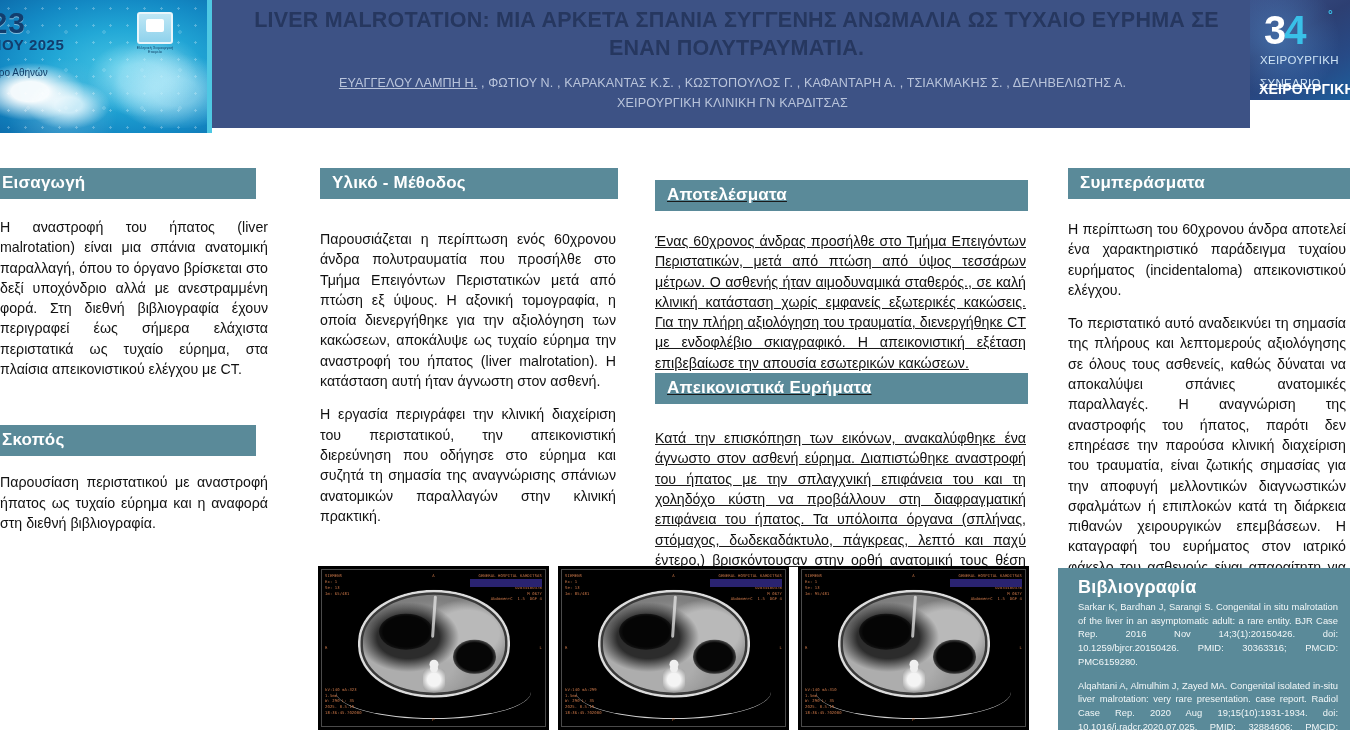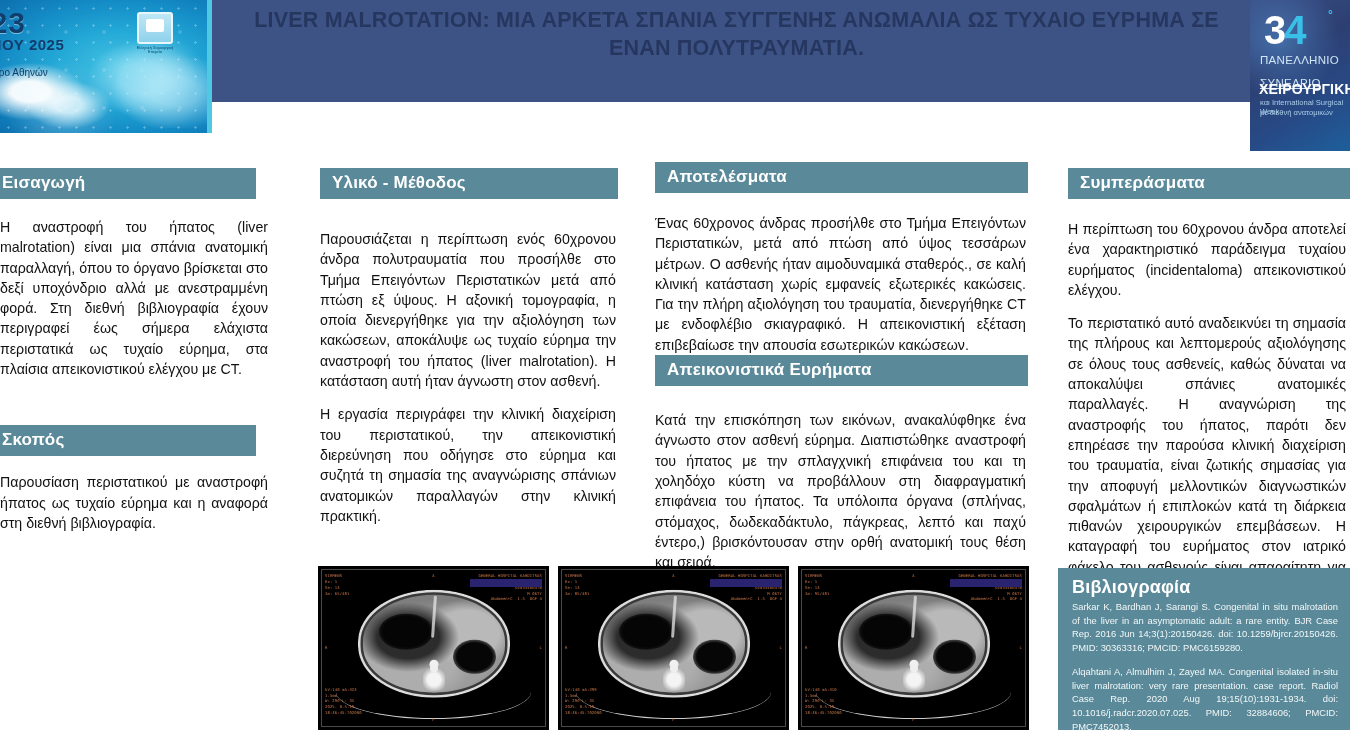--- a/index.html
+++ b/index.html
@@ -48,35 +48,35 @@
     background:
       radial-gradient(ellipse at 45% 45%, rgba(180,235,250,.55) 0 22%, rgba(255,255,255,0) 55%),
       radial-gradient(ellipse at 70% 60%, rgba(200,240,252,.45) 0 18%, rgba(255,255,255,0) 50%);
     filter:blur(.6px);}
   .hdr-left .emblem{position:absolute;left:133px;top:12px;width:44px;text-align:center;}
   .hdr-left .emblem .seal{width:32px;height:28px;margin:0 auto;border:2px solid #e9f6fb;border-radius:3px;
     background:linear-gradient(180deg,#bfe7f5,#8fd2ec);}
   .hdr-left .emblem .seal i{display:block;width:18px;height:13px;margin:5px auto 0;background:#fff;border-radius:2px;}
   .hdr-left .emblem .cap{font-size:3.4px;color:#0b3a61;margin-top:2px;letter-spacing:.2px;line-height:1.25;}
 
-  .hdr-mid{position:relative;flex:1;height:102px;background:#3d5285;}
+  .hdr-mid{position:relative;flex:1;height:128px;background:#3d5285;}
   .hdr-mid .accent{position:absolute;left:0;top:0;width:5px;height:133px;background:#4ec8e3;}
   .hdr-title{
     position:absolute;left:46px;right:30px;top:6px;
     text-align:center;font-weight:bold;font-size:21.5px;line-height:1.32;
     color:#26375f;letter-spacing:.2px;
   }
   .hdr-authors{
     position:absolute;left:30px;right:22px;top:74px;
     text-align:center;font-size:12.6px;line-height:1.55;color:#b9c4db;letter-spacing:.1px;
   }
   .hdr-authors .lead{text-decoration:underline;}
 
   .hdr-right{
-    position:relative;width:100px;height:151px;overflow:hidden;
+    position:relative;width:100px;height:100px;overflow:hidden;
     background:linear-gradient(150deg,#3a4f86 0%,#2d3f72 38%,#274a86 70%,#1d5f9c 100%);
   }
   .hdr-right .glow{position:absolute;left:-30px;top:-20px;width:120px;height:120px;border-radius:50%;
     background:radial-gradient(circle,rgba(90,160,225,.45) 0%,rgba(90,160,225,0) 70%);}
   .hdr-right .num{position:absolute;left:14px;top:8px;font-size:40px;font-weight:bold;color:#fff;letter-spacing:-2px;}
   .hdr-right .num .four{color:#39c0e8;}
   .hdr-right .deg{position:absolute;left:78px;top:8px;font-size:12px;color:#39c0e8;font-weight:bold;}
   .hdr-right .l1{position:absolute;left:10px;top:54px;font-size:11.5px;color:#cfe4f5;letter-spacing:.3px;}
   .hdr-right .l2{position:absolute;left:10px;top:77px;font-size:11.5px;color:#cfe4f5;letter-spacing:.3px;text-decoration:underline;}
   .hdr-right .l3{position:absolute;left:9px;top:81px;font-size:14px;color:#ffffff;font-weight:bold;letter-spacing:.2px;}
@@ -95,21 +95,21 @@
   .col1{position:absolute;left:-10px;top:168px;width:288px;}
   .col1 .sec-head{width:266px;box-sizing:border-box;}
   .col1 .body-txt{margin:18px 0 0 10px;width:268px;}
   .col1 .sec2{margin-top:46px;}
   .col1 .sec2 .body-txt{margin-top:16px;}
 
   .col2{position:absolute;left:320px;top:168px;width:298px;}
   .col2 .sec-head{width:298px;box-sizing:border-box;}
   .col2 .body-txt{margin-top:30px;width:296px;}
 
-  .col3{position:absolute;left:655px;top:162px;width:373px;}
+  .col3{position:absolute;left:655px;top:180px;width:373px;text-decoration:underline;}
   .col3 .sec-head{width:373px;box-sizing:border-box;}
   .col3 .body-txt{margin-top:20px;width:371px;}
   .col3 .sec2{}
   .col3 .sec2 .body-txt{margin-top:24px;}
 
   .col4{position:absolute;left:1068px;top:168px;width:282px;}
   .col4 .sec-head{width:310px;box-sizing:border-box;}
   .col4 .body-txt{margin-top:20px;width:278px;}
 
   
@@ -147,21 +147,21 @@
     background:radial-gradient(ellipse,#050505 0 60%,rgba(5,5,5,0) 92%);}
   .ct .body .air2{position:absolute;right:9%;top:46%;width:28%;height:32%;border-radius:50%;
     background:radial-gradient(ellipse,#060606 0 58%,rgba(6,6,6,0) 92%);}
   .ct .body .fiss{position:absolute;left:50%;top:6px;transform:translateX(-50%) rotate(4deg);
     width:3px;height:42px;background:#e6e6e6;border-radius:2px;opacity:.75;}
   .ct .table-arc{position:absolute;left:8%;bottom:11px;width:84%;height:26px;
     border-bottom:1.2px solid #cfcfcf;border-radius:0 0 50% 50%/0 0 100% 100%;}
 
   
   .biblio{position:absolute;left:1058px;top:568px;width:292px;height:162px;
-    background:#5a8a99;color:#ffffff;padding:9px 12px 0 14px;box-sizing:border-box;overflow:hidden;}
+    background:#5a8a99;color:#ffffff;padding:9px 12px 0 20px;box-sizing:border-box;overflow:hidden;}
   .biblio h3{margin:0 0 2px 0;font-size:18px;font-weight:bold;letter-spacing:.2px;}
   .biblio .ref{font-size:9.4px;line-height:1.46;text-align:justify;margin-bottom:10px;color:#f2f7f8;}
 </style>
 </head>
 <body>
 
 <div class="poster">
 
   <div class="header">
 
@@ -177,27 +177,31 @@
         <div class="seal">
             <i></i>
           </div>
         <div class="cap">Ελληνική Χειρουργική Εταιρεία</div>
       </div>
     </div>
 
     <div class="hdr-mid">
       <div class="accent"></div>
       <div class="hdr-title">LIVER MALROTATION: ΜΙΑ ΑΡΚΕΤΑ ΣΠΑΝΙΑ  ΣΥΓΓΕΝΗΣ ΑΝΩΜΑΛΙΑ ΩΣ ΤΥΧΑΙΟ ΕΥΡΗΜΑ ΣΕ ΕΝΑΝ ΠΟΛΥΤΡΑΥΜΑΤΙΑ.</div>
+      <div class="hdr-authors">
+        <span class="lead">ΕΥΑΓΓΕΛΟΥ ΛΑΜΠΗ Η.</span><span> , ΦΩΤΙΟΥ Ν. , ΚΑΡΑΚΑΝΤΑΣ Κ.Σ. , ΚΩΣΤΟΠΟΥΛΟΣ Γ. , ΚΑΦΑΝΤΑΡΗ Α. , ΤΣΙΑΚΜΑΚΗΣ Σ. , ΔΕΛΗΒΕΛΙΩΤΗΣ Α.</span><br>
+        <span>ΧΕΙΡΟΥΡΓΙΚΗ ΚΛΙΝΙΚΗ ΓΝ ΚΑΡΔΙΤΣΑΣ</span>
+      </div>
     </div>
 
     <div class="hdr-right">
       <div class="glow"></div>
       <div class="num"><span>3</span><span class="four">4</span></div>
       <div class="deg">°</div>
-      <div class="l1">ΠΑΝΕΛΛΗΝΙΟ</div>
+      <div class="l1">ΧΕΙΡΟΥΡΓΙΚΗ</div>
       <div class="l2">ΣΥΝΕΔΡΙΟ</div>
       <div class="l3">ΧΕΙΡΟΥΡΓΙΚΗΣ</div>
       <div class="l4">και International Surgical Week</div>
       <div class="l5">με διεθνή ανατομικών</div>
     </div>
   </div>
 
   <div class="col1">
     <div class="sec-head">Εισαγωγή</div>
     <div class="body-txt">
@@ -332,17 +336,17 @@
       <div class="ov ctr-t">A</div>
       <div class="ov ctr-b">P</div>
       <div class="ov lft">R</div>
       <div class="ov rgt">L</div>
     </div>
 
   </div>
 
   <div class="biblio">
     <h3>Βιβλιογραφία</h3>
-    <div class="ref">Sarkar K, Bardhan J, Sarangi S. Congenital in situ malrotation of the liver in an asymptomatic adult: a rare entity. BJR Case Rep. 2016 Jun 14;3(1):20150426. doi: 10.1259/bjrcr.20150426. PMID: 30363316; PMCID: PMC6159280.</div>
+    <div class="ref">Sarkar K, Bardhan J, Sarangi S. Congenital in situ malrotation of the liver in an asymptomatic adult: a rare entity. BJR Case Rep. 2016 Nov 14;3(1):20150426. doi: 10.1259/bjrcr.20150426. PMID: 30363316; PMCID: PMC6159280.</div>
     <div class="ref">Alqahtani A, Almulhim J, Zayed MA. Congenital isolated in-situ liver malrotation: very rare presentation. case report. Radiol Case Rep. 2020 Aug 19;15(10):1931-1934. doi: 10.1016/j.radcr.2020.07.025. PMID: 32884606; PMCID: PMC7452013.</div>
   </div>
 
 </div>
 
 </body></html>

